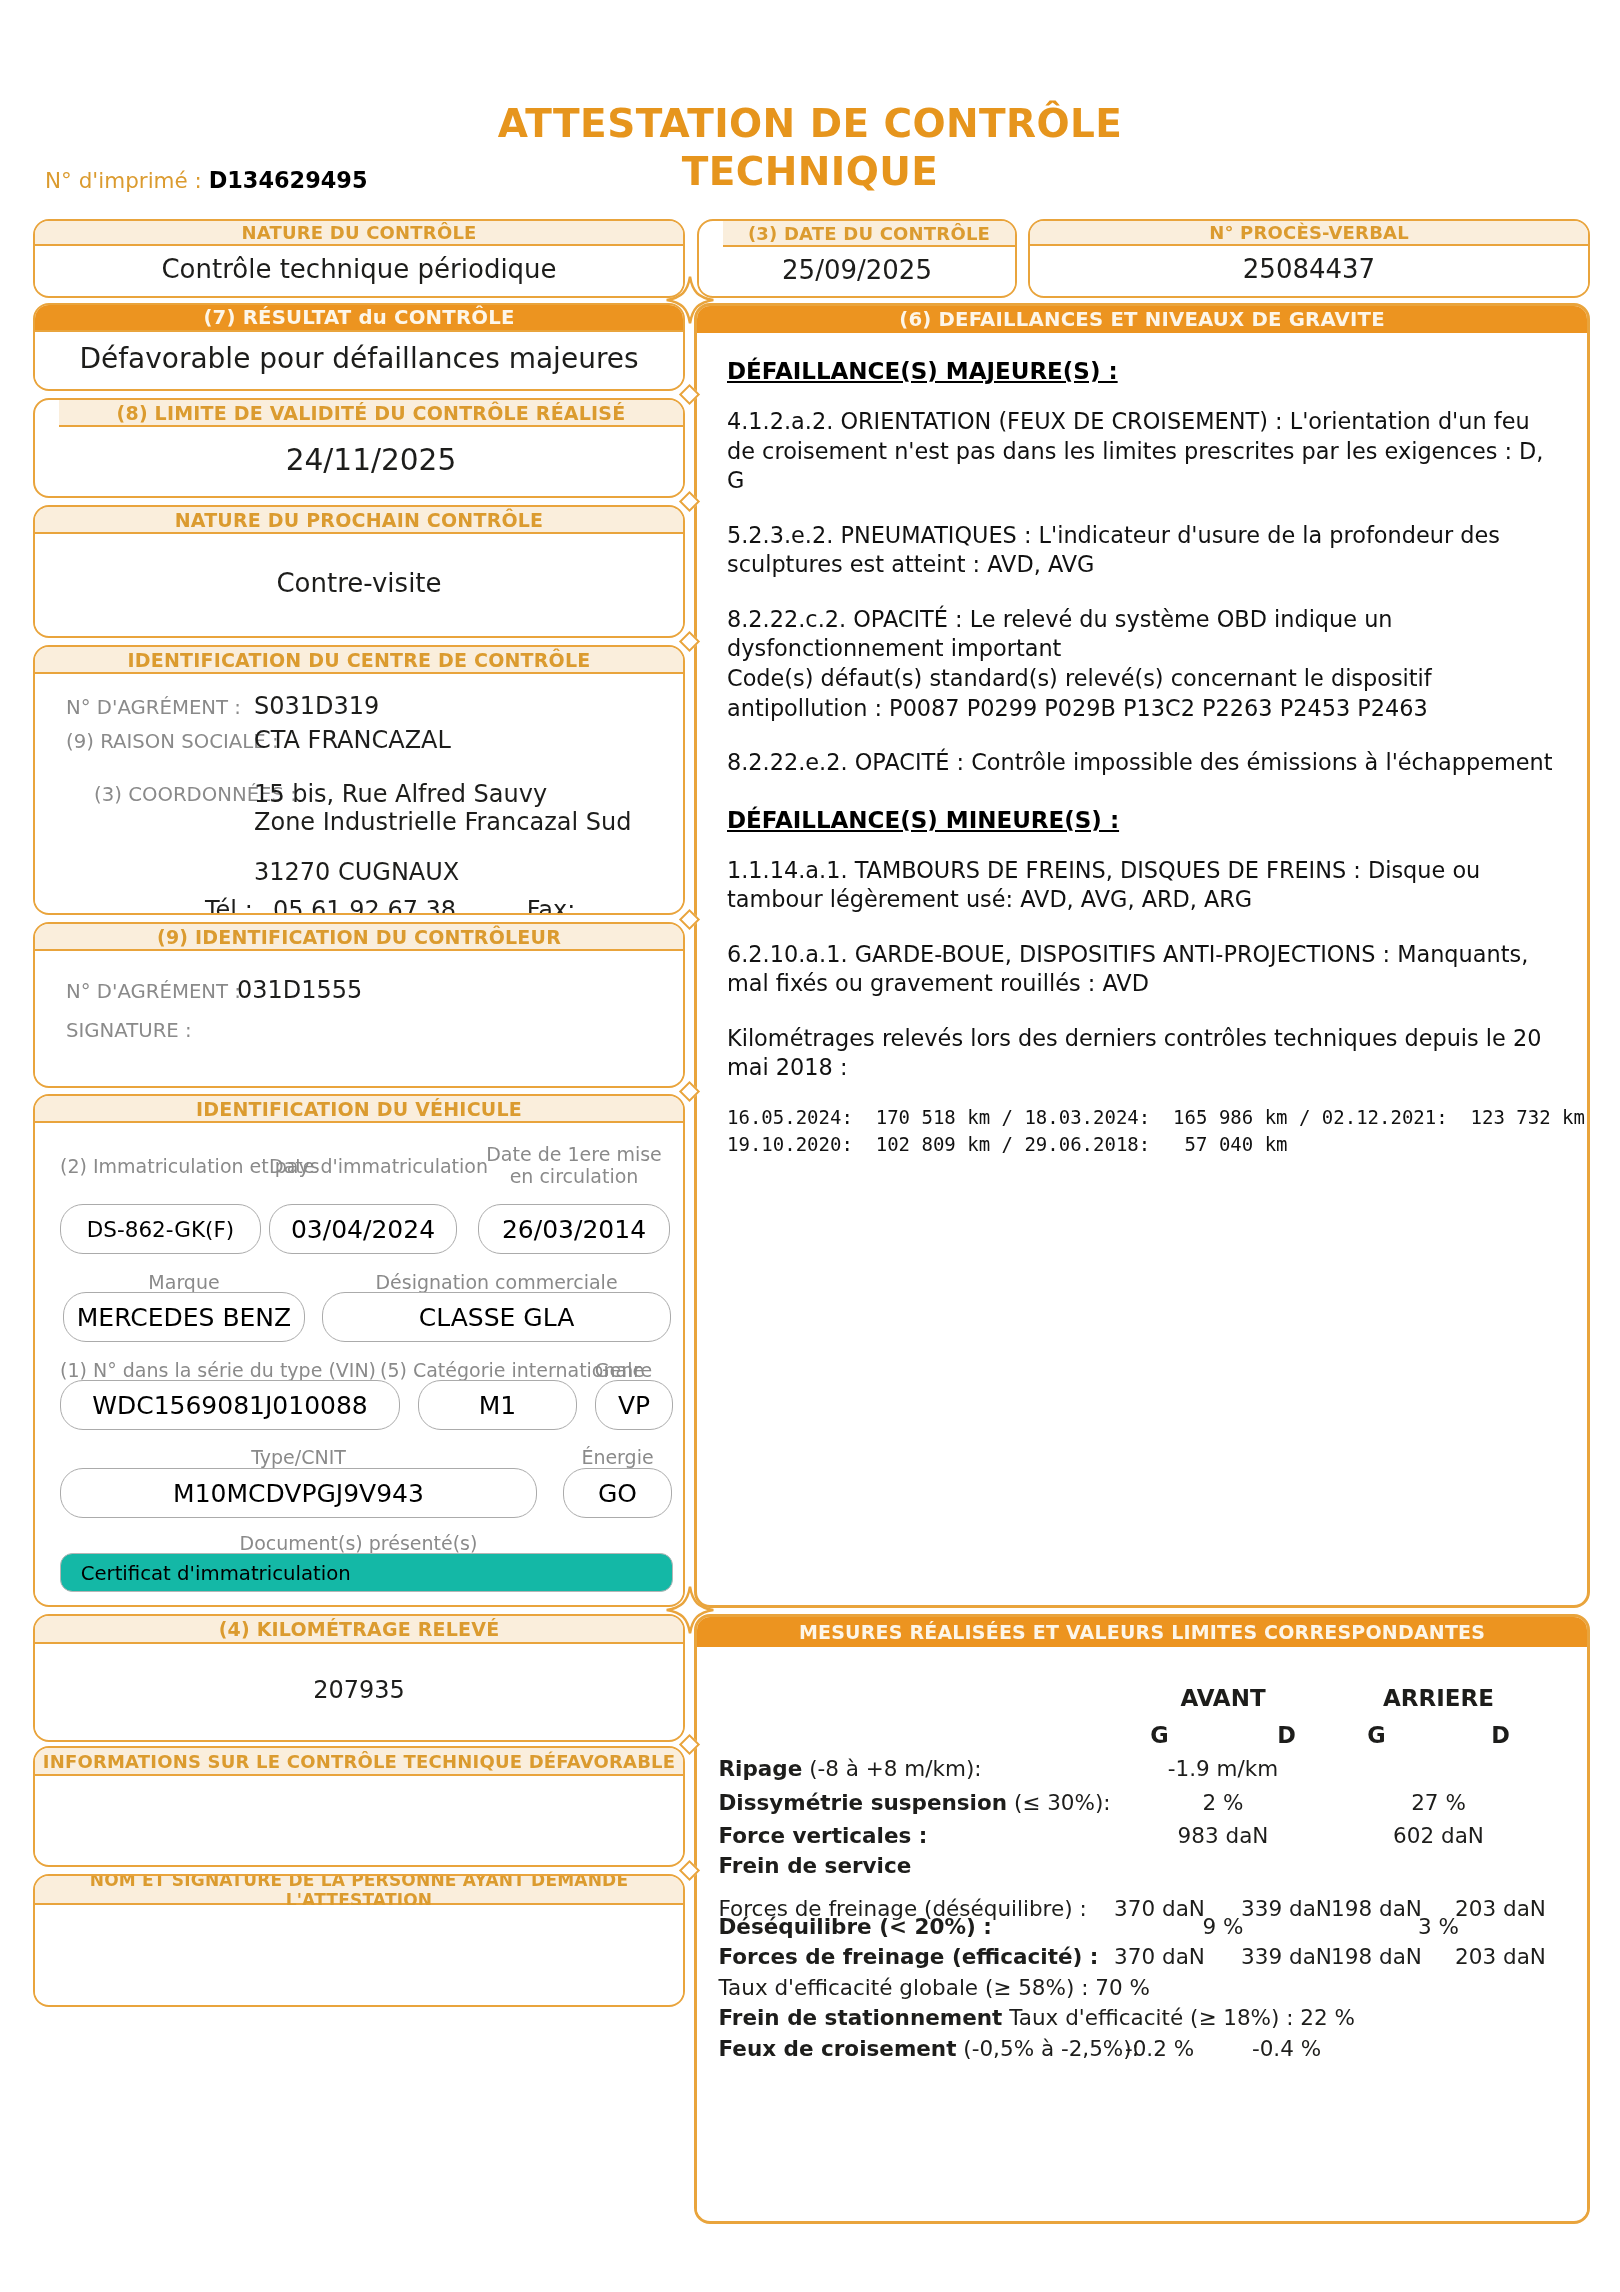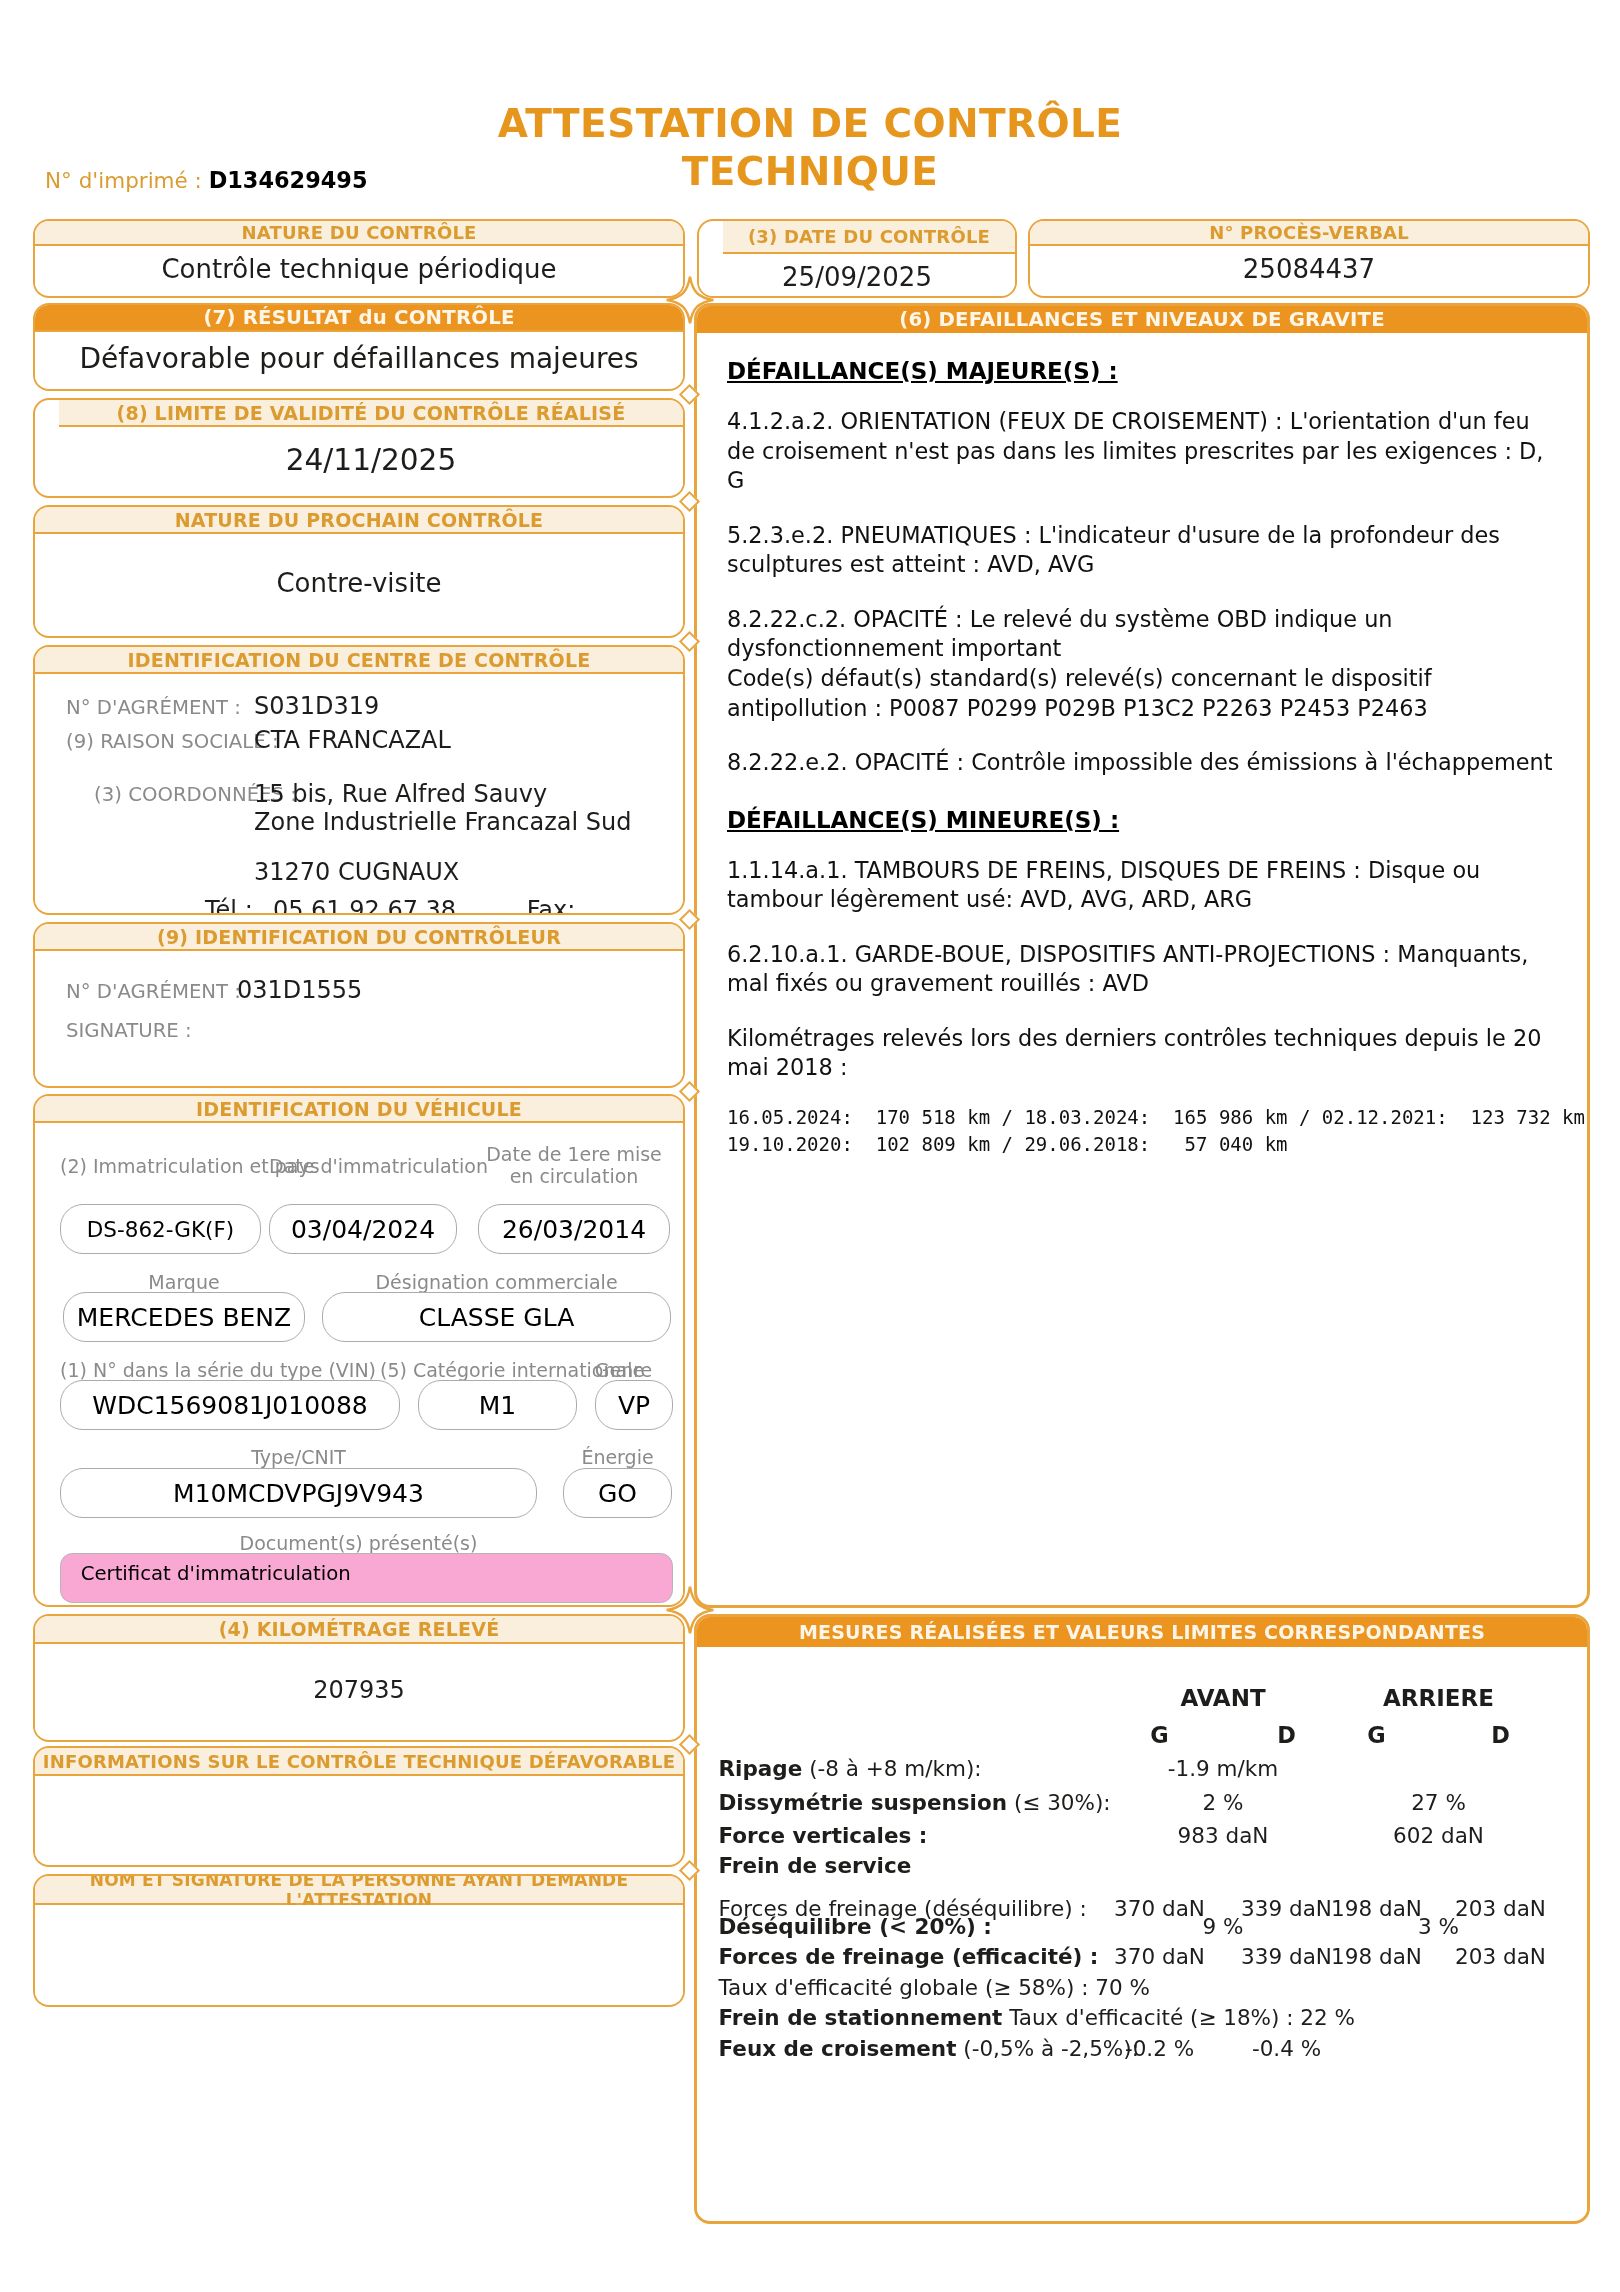--- a/index.html
+++ b/index.html
@@ -71,21 +71,21 @@
     <div>TECHNIQUE</div>
   </div>
 
   <div class="box" style="left:33px;top:219px;width:652px;height:79px;">
     <div class="box-head" style="height:25px;font-size:18px;">NATURE DU CONTRÔLE</div>
     <div class="box-body" style="height:46px;">
         <div class="center-val" style="font-size:26px;">Contrôle technique périodique</div>
       </div>
   </div>
   <div class="box" style="left:697px;top:219px;width:320px;height:79px;">
-    <div class="box-head" style="height:33px;font-size:18px;margin-left:24px;">(3) DATE DU CONTRÔLE</div>
+    <div class="box-head" style="height:26px;font-size:18px;margin-left:24px;">(3) DATE DU CONTRÔLE</div>
     <div class="box-body" style="height:46px;">
         <div class="center-val" style="font-size:26px;">25/09/2025</div>
       </div>
   </div>
   <div class="box" style="left:1028px;top:219px;width:562px;height:79px;">
     <div class="box-head" style="height:25px;font-size:18px;">N° PROCÈS-VERBAL</div>
     <div class="box-body" style="height:46px;">
         <div class="center-val" style="font-size:26px;">25084437</div>
       </div>
   </div>
@@ -179,21 +179,21 @@
       <div class="pill" style="left:25px;top:257px;width:340px;height:50px;">WDC1569081J010088</div>
       <div class="pill" style="left:383px;top:257px;width:159px;height:50px;">M1</div>
       <div class="pill" style="left:560px;top:257px;width:78px;height:50px;">VP</div>
 
       <span class="vlabel" style="left:25px;top:323px;width:477px;">Type/CNIT</span>
       <span class="vlabel" style="left:528px;top:323px;width:109px;">Énergie</span>
       <div class="pill" style="left:25px;top:345px;width:477px;height:50px;">M10MCDVPGJ9V943</div>
       <div class="pill" style="left:528px;top:345px;width:109px;height:50px;">GO</div>
 
       <span class="vlabel" style="left:0px;top:409px;width:647px;">Document(s) présenté(s)</span>
-      <div style="position:absolute;left:25px;top:430px;width:613px;height:50px;border:1.8px solid #B5B5B5;border-radius:12.5px;background:#f9a8d4;">
+      <div style="position:absolute;left:25px;top:430px;width:613px;height:39px;border:1.8px solid #B5B5B5;border-radius:12.5px;background:#14b8a6;">
         <span style="position:absolute;left:19.7px;top:8px;font-size:19.7px;color:#000;">Certificat d'immatriculation</span>
       </div>
     </div>
   </div>
 
   <div class="box" style="left:33px;top:1614px;width:652px;height:128px;">
     <div class="box-head" style="height:28px;">(4) KILOMÉTRAGE RELEVÉ</div>
     <div class="box-body" style="height:92px;">
         <div class="center-val" style="font-size:24px;">207935</div>
       </div>

